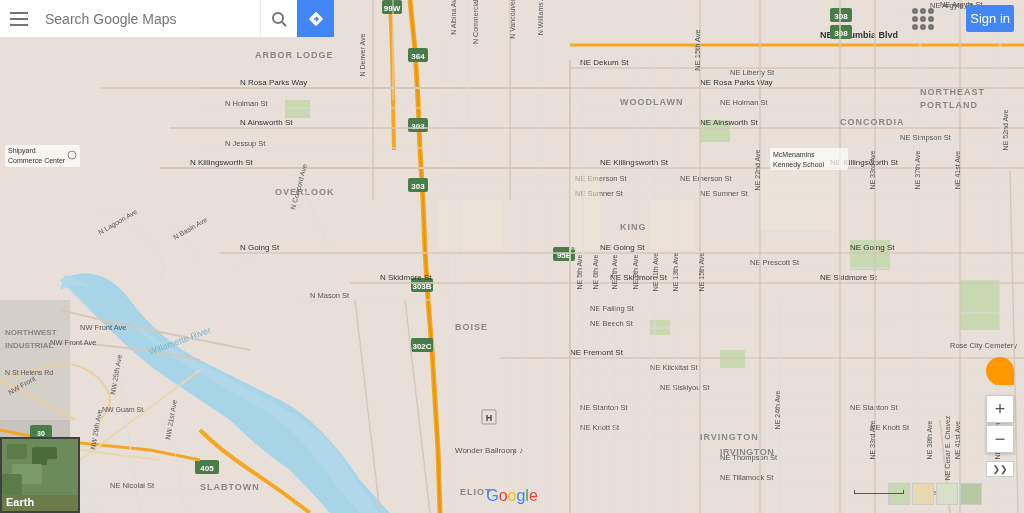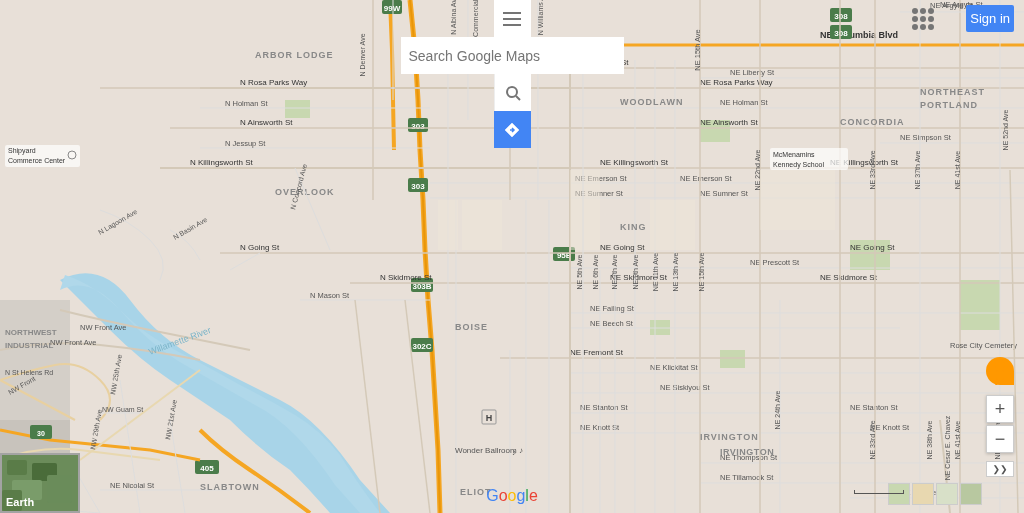--- a/index.html
+++ b/index.html
@@ -23,21 +23,20 @@
 
     
     #topbar {
       position: absolute;
       top: 0; left: 0;
       width: 100%;
       height: 37px;
       display: flex;
       align-items: center;
       z-index: 100;
-      flex-direction: column;
     }
 
     #menu-button {
       width: 37px; height: 37px;
       background: #fff;
       display: flex; align-items: center; justify-content: center;
       cursor: pointer;
       flex-shrink: 0;
     }
 
@@ -107,23 +106,23 @@
     .apps-dot {
       width: 6px; height: 6px;
       background: #757575;
       border-radius: 50%;
     }
 
     
     #earth-thumb {
       position: absolute;
       bottom: 0; left: 0;
-      width: 80px; height: 60px;
+      width: 80px; height: 76px;
       background: #6b7c4a;
-      border: 2px solid #a3a3a3;
+      border: 2px solid #404040;
       z-index: 100;
       cursor: pointer;
       overflow: hidden;
     }
 
     #earth-label {
       position: absolute;
       bottom: 3px; left: 4px;
       color: #fff;
       font-size: 11px;

